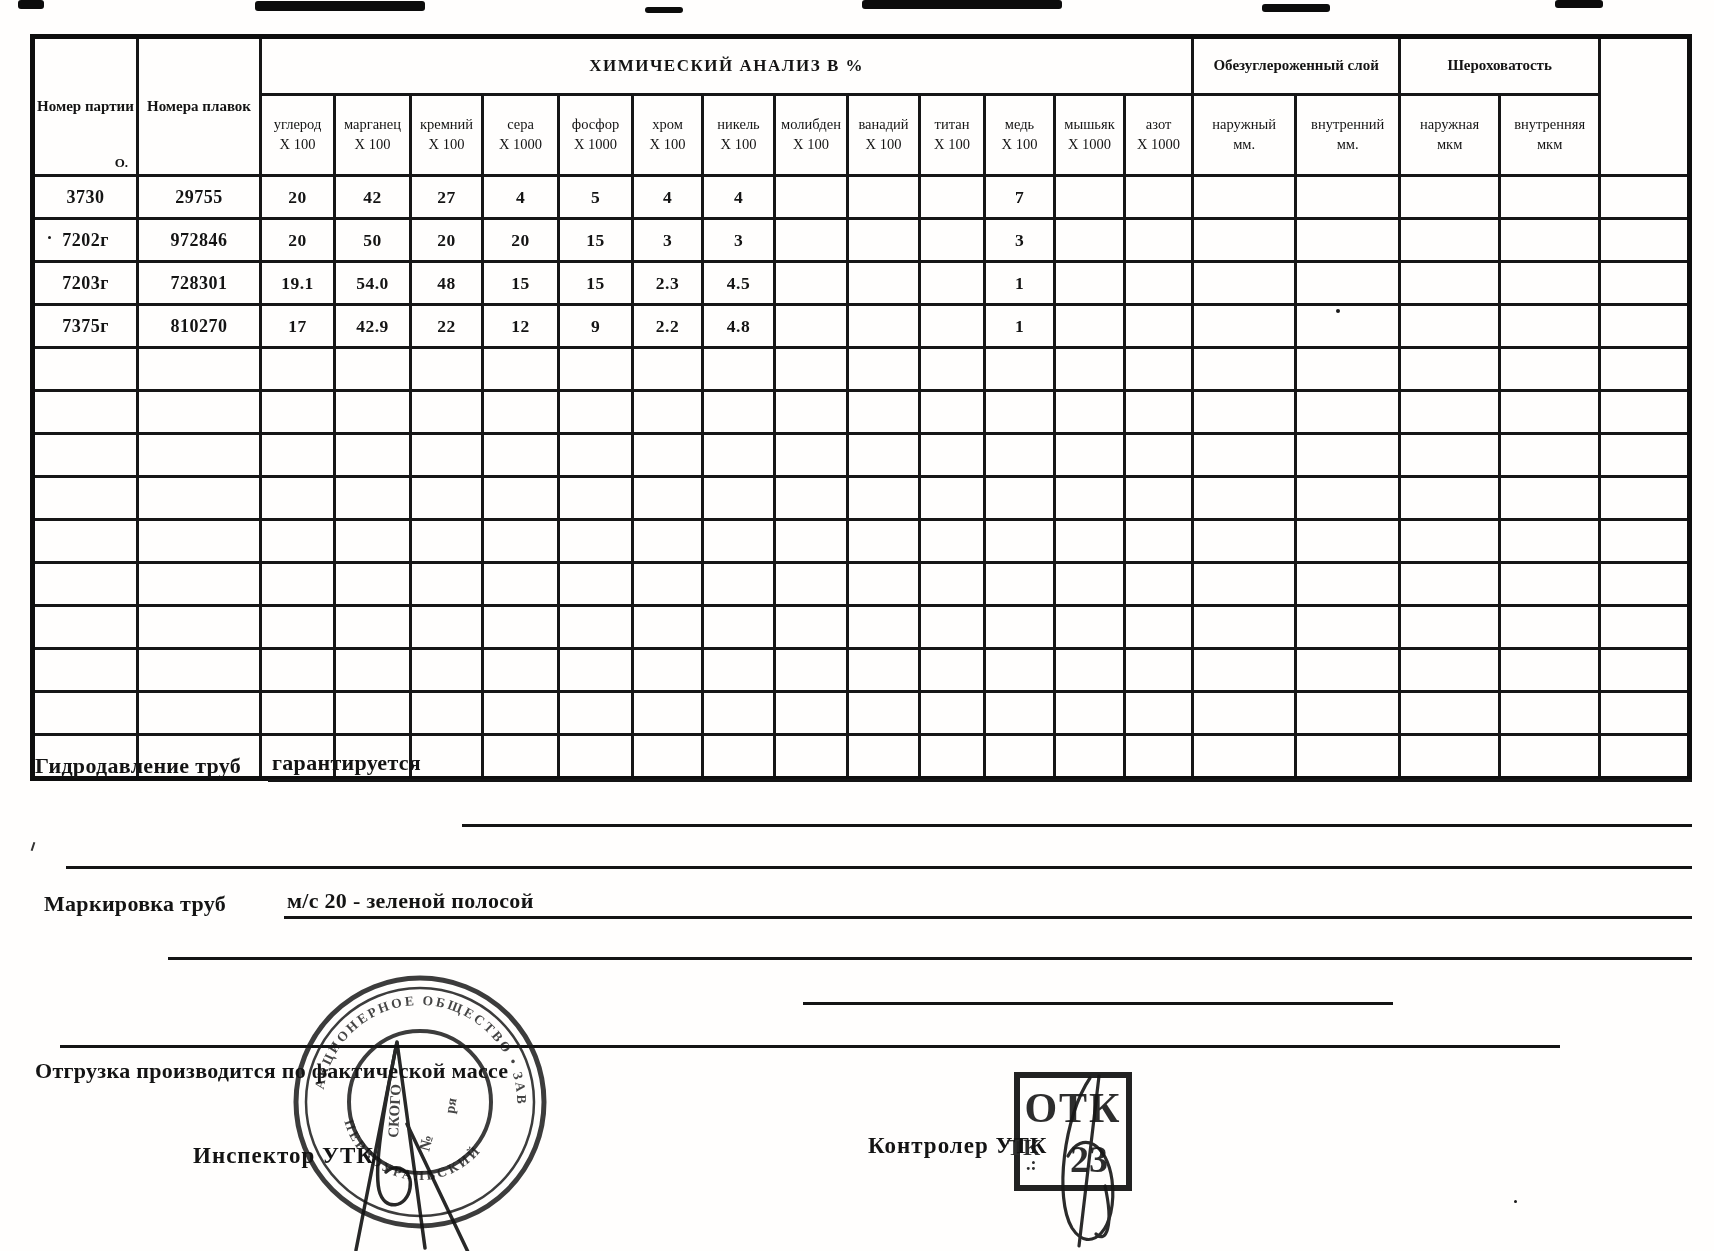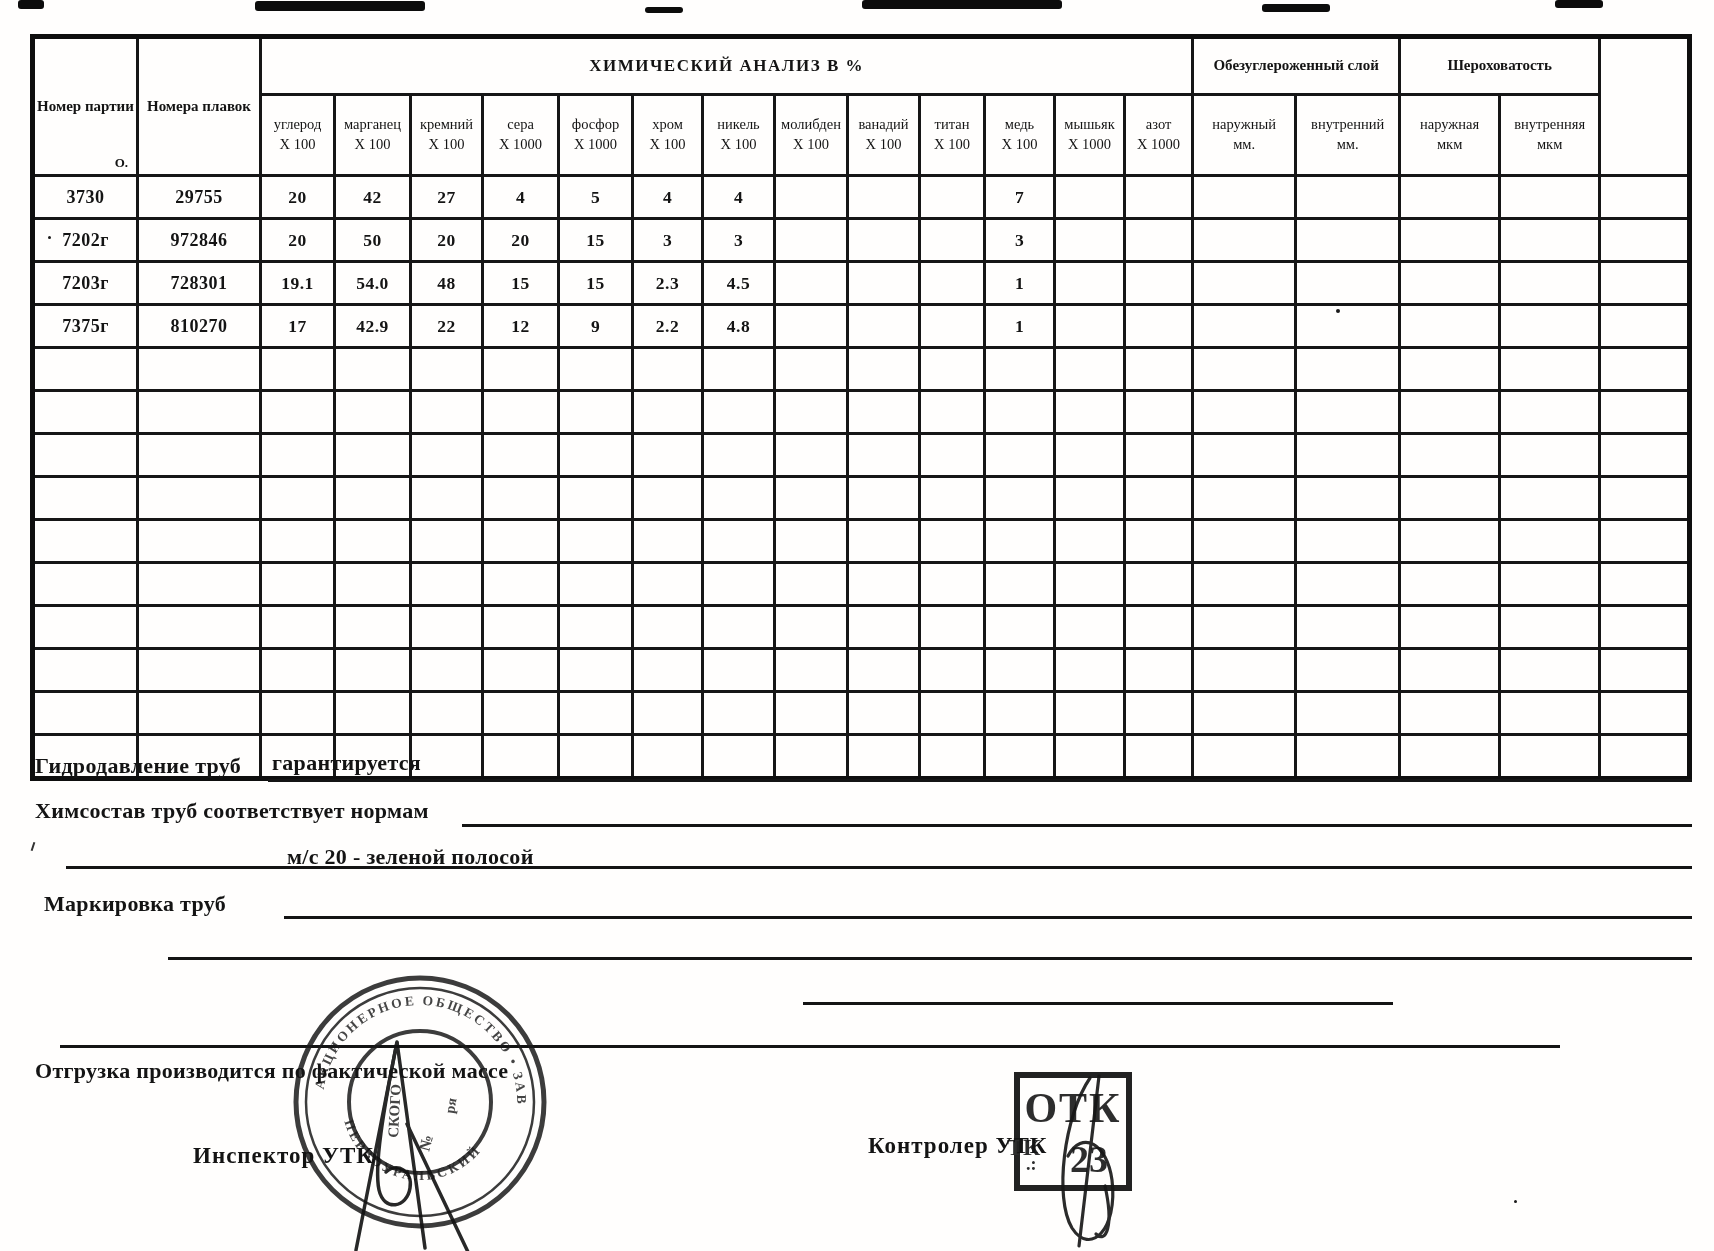--- a/index.html
+++ b/index.html
@@ -414,27 +414,26 @@
           <td></td>
           <td></td>
         </tr>
       </tbody>
     </table>
 
   <div class="flabel" style="left:35px;top:753px;">Гидродавление труб</div>
   <div class="fvalue" style="left:272px;top:750px;">гарантируется</div>
   <div class="fline" style="left:268px;top:779px;width:1424px;"></div>
 
-  <div class="flabel" style="left:35px;top:798px;">Химсостав труб соответствует нормам</div>
   <div class="fline" style="left:462px;top:824px;width:1230px;"></div>
 
   <div class="fline" style="left:66px;top:866px;width:1626px;"></div>
 
   <div class="flabel" style="left:44px;top:891px;">Маркировка труб</div>
-  <div class="fvalue" style="left:287px;top:844px;">м/с 20 - зеленой полосой</div>
+  <div class="fvalue" style="left:287px;top:888px;">м/с 20 - зеленой полосой</div>
   <div class="fline" style="left:284px;top:916px;width:1408px;"></div>
 
   <div class="fline" style="left:168px;top:957px;width:1524px;"></div>
   <div class="fline" style="left:803px;top:1002px;width:590px;"></div>
   <div class="fline" style="left:60px;top:1045px;width:1500px;"></div>
 
   <div class="flabel note" style="left:35px;top:1058px;">Отгрузка производится по фактической массе</div>
   <div class="sig-label" style="left:193px;top:1143px;">Инспектор  УТК</div>
   <div class="sig-label" style="left:868px;top:1133px;">Контролер УТК</div>
 

